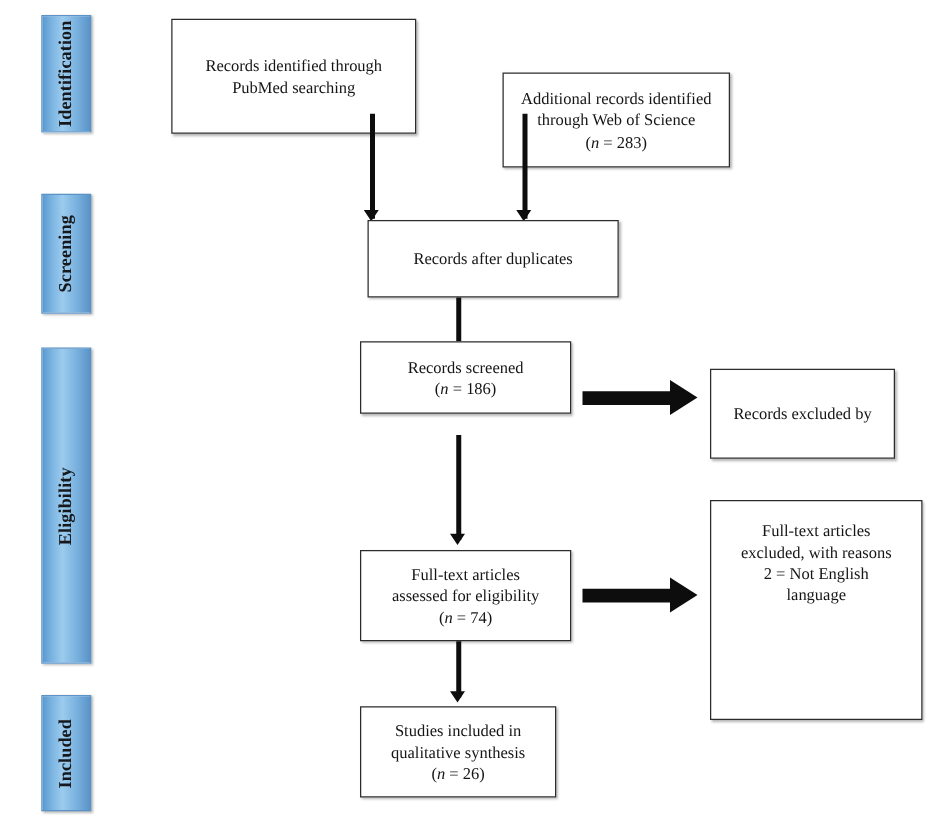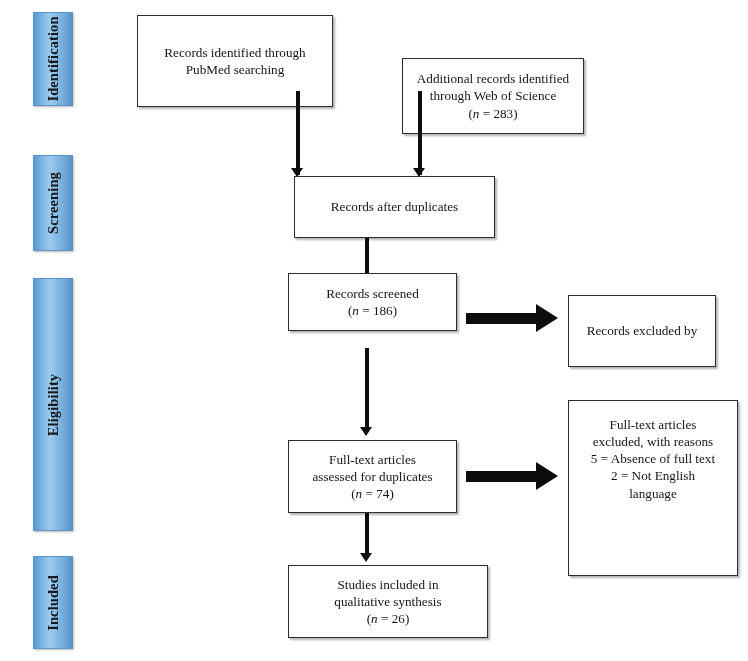--- a/index.html
+++ b/index.html
@@ -163,42 +163,41 @@
       <div>Records excluded by</div>
     </div>
   </div>
 
   <div class="v-line" style="left:365px; top:348px; height:84px;"></div>
   <div class="v-arrowhead" style="left:360px; top:427px;"></div>
 
   <div class="box" style="left:288px; top:440px; width:169px; height:73px;">
     <div class="box-lines">
       <div>Full-text articles</div>
-      <div>assessed for duplicates</div>
+      <div>assessed for eligibility</div>
       <div>(<em class="n">n</em> = 74)</div>
     </div>
   </div>
 
   <div class="h-arrow-shaft" style="left:466px; top:471px; width:72px;"></div>
   <div class="h-arrowhead" style="left:536px; top:462px;"></div>
 
   <div class="box" style="left:568px; top:400px; width:170px; height:176px; align-items:flex-start;">
     <div class="box-lines" style="margin-top:13px; width:100%;">
       <div>Full-text articles</div>
       <div>excluded, with reasons</div>
-      <div>5 = Absence of full text</div>
       <div>2 = Not English</div>
       <div>language</div>
     </div>
   </div>
 
   <div class="v-line" style="left:365px; top:513px; height:45px;"></div>
   <div class="v-arrowhead" style="left:360px; top:553px;"></div>
 
-  <div class="box" style="left:288px; top:565px; width:200px; height:73px;">
+  <div class="box" style="left:288px; top:565px; width:157px; height:73px;">
     <div class="box-lines">
       <div>Studies included in</div>
       <div>qualitative synthesis</div>
       <div>(<em class="n">n</em> = 26)</div>
     </div>
   </div>
 
 </div>
 
 </body></html>

